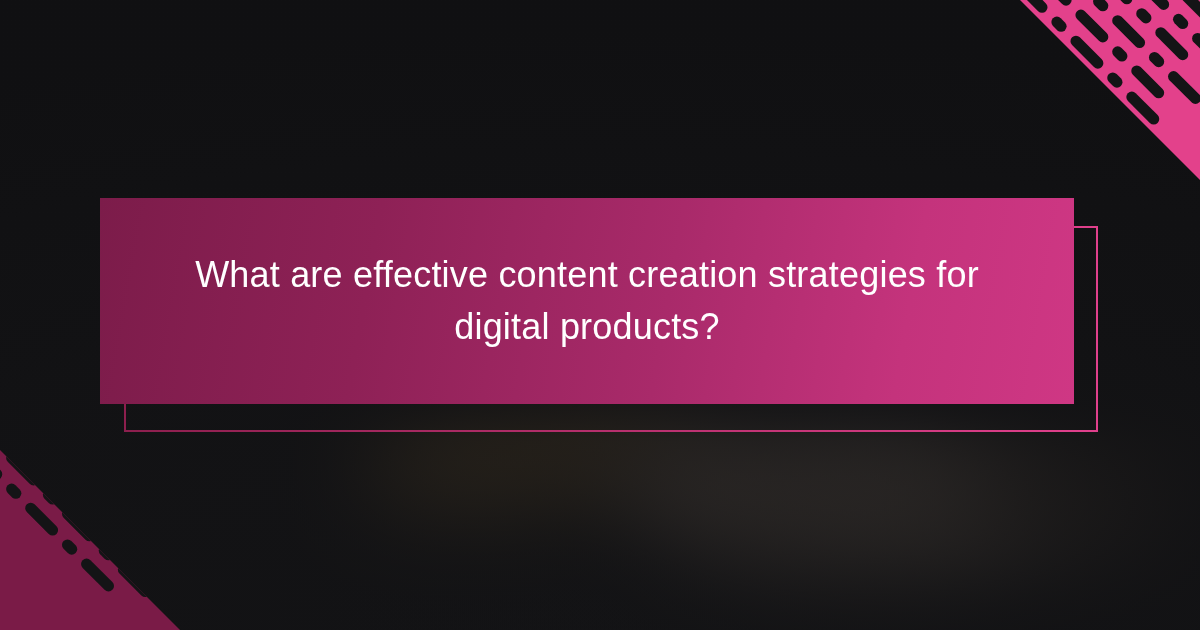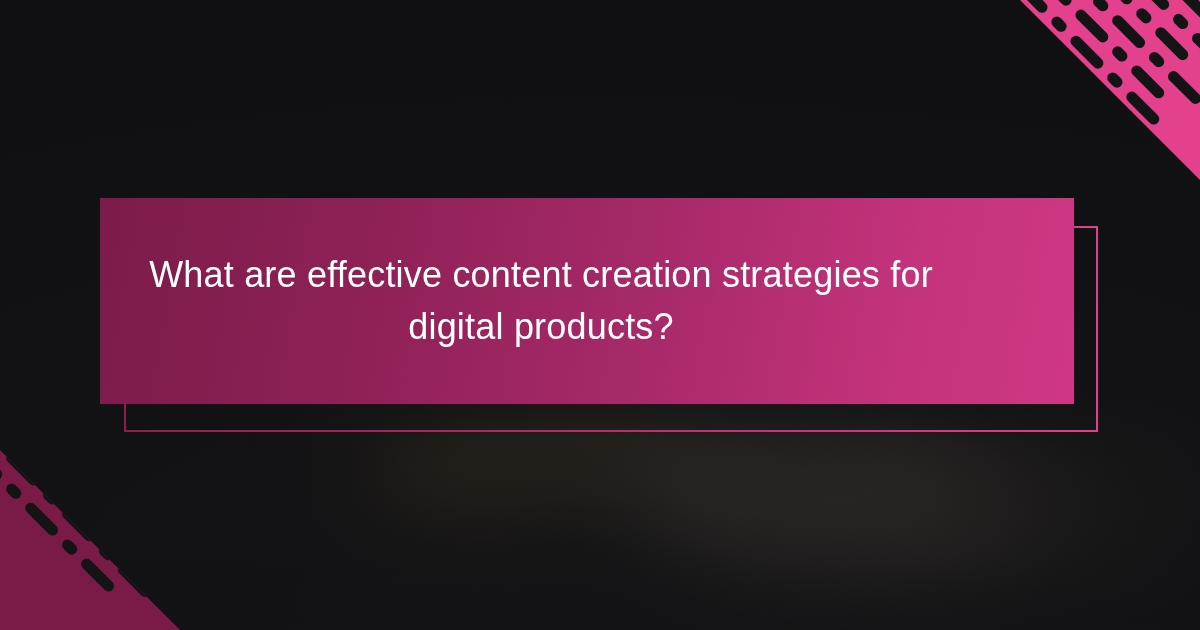--- a/index.html
+++ b/index.html
@@ -91,20 +91,21 @@
   }
 
   
   #headline-banner {
     position:absolute;
     left:100px; top:198px;
     width:974px; height:206px;
     background:linear-gradient(100deg, #7c1c4a 0%, #8e2156 28%, #a92a6a 58%, #c4337c 82%, #cf3784 100%);
     display:flex;
     align-items:center;
+    justify-content:center;
     padding:0 46px;
   }
   #headline-text {
     color:#ffffff;
     font-size:36px;
     line-height:52px;
     font-weight:400;
     text-align:center;
     letter-spacing:.2px;
     max-width:790px;

